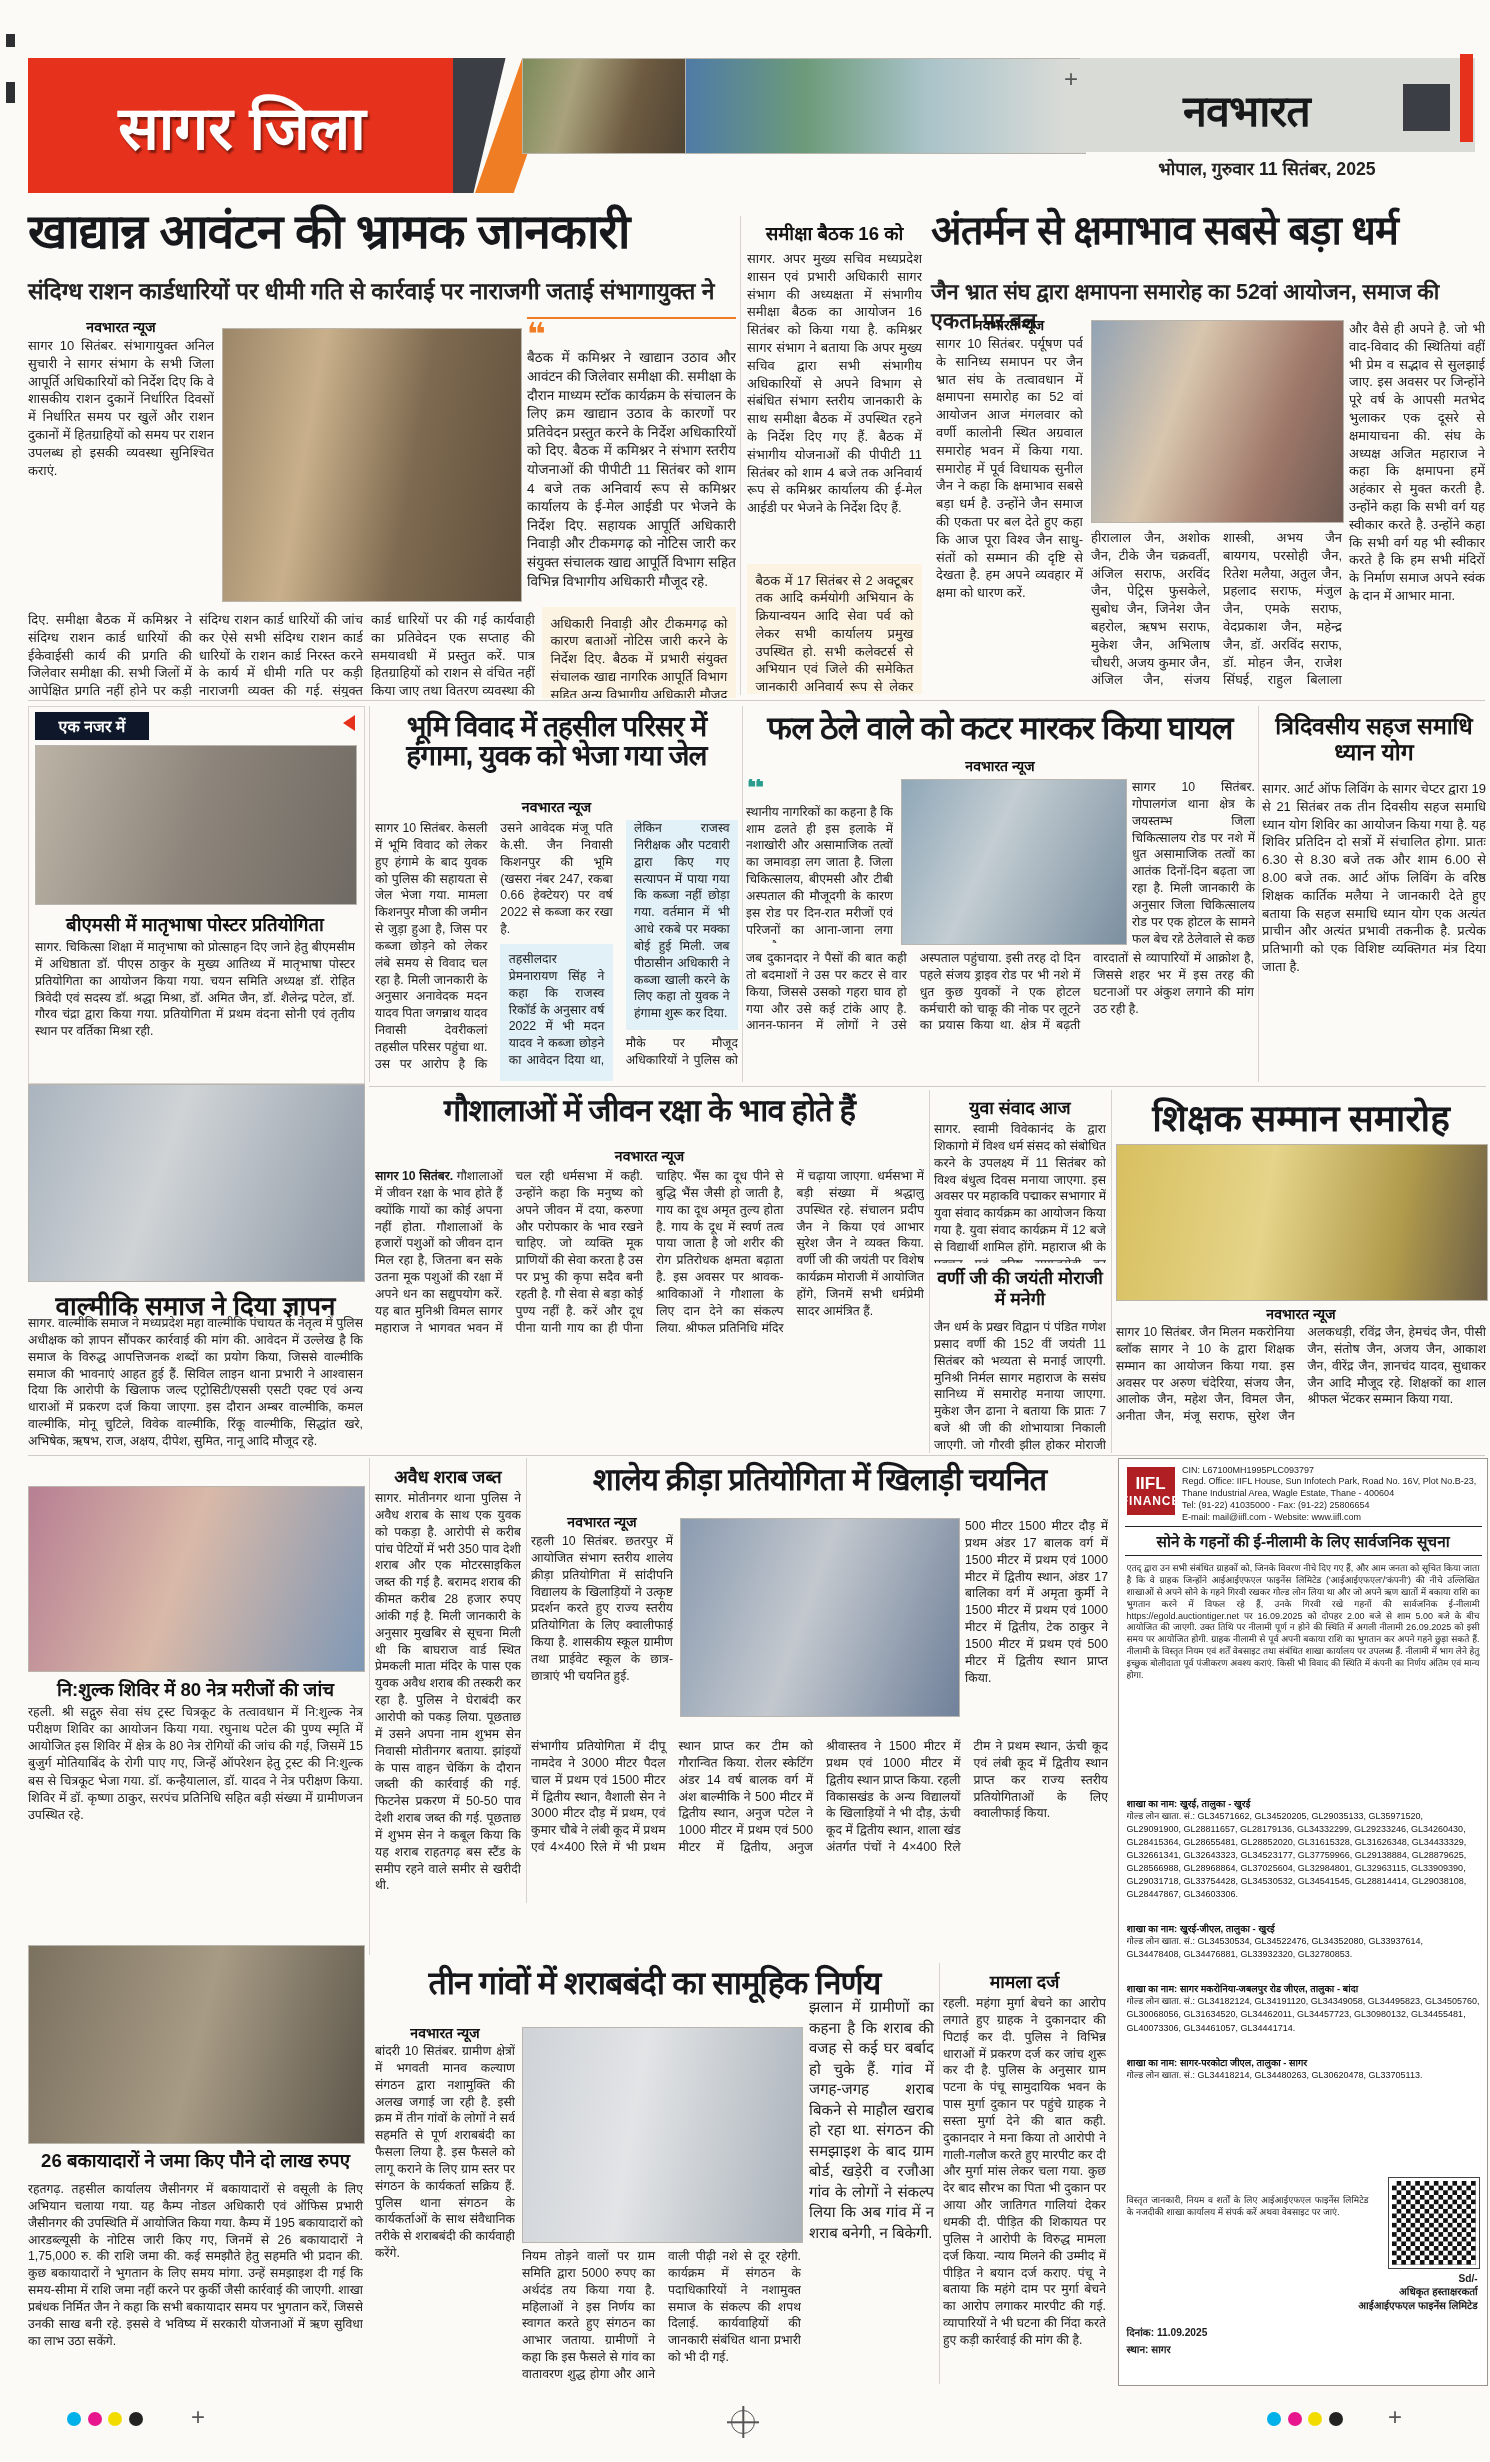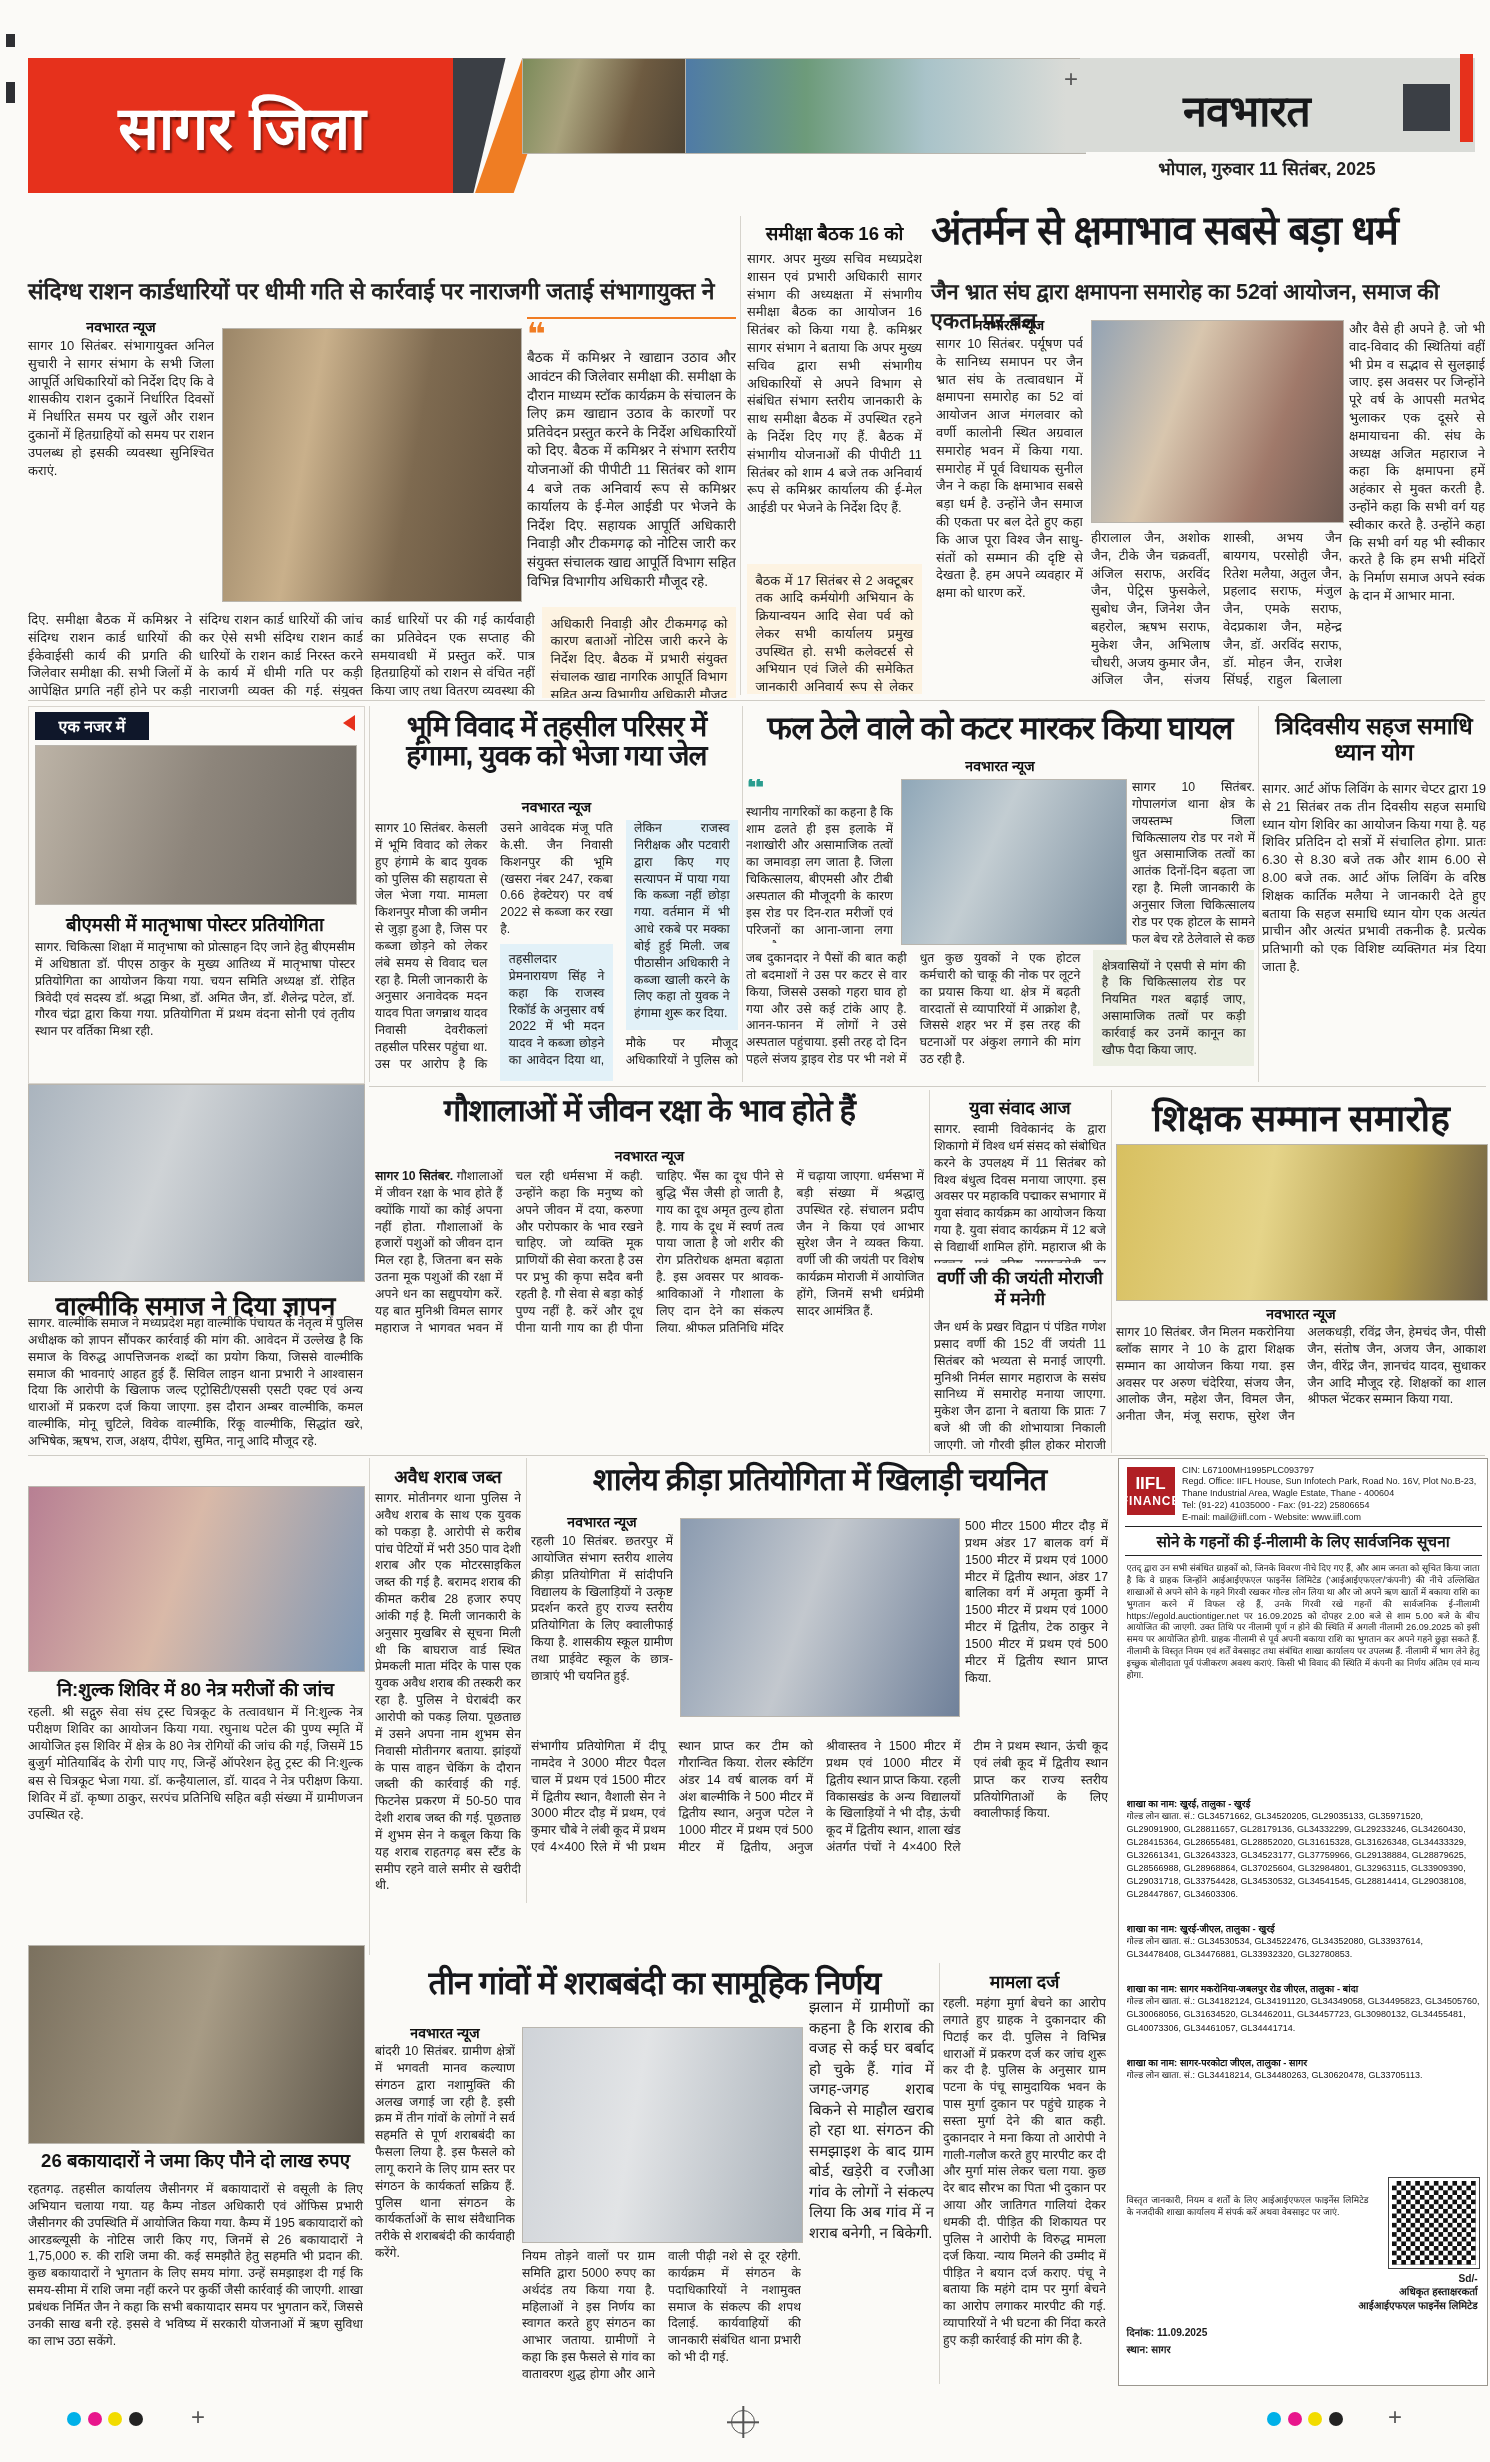--- a/index.html
+++ b/index.html
@@ -54,20 +54,21 @@
   <div class="abs" style="left:475px;top:58px;width:86px;height:135px;background:#ef7d23;clip-path:polygon(55% 0,100% 0,45% 100%,0 100%);z-index:0;"></div>
   <div class="photo" style="left:522px;top:58px;width:164px;height:94px;background:linear-gradient(105deg,#7b8b5a 0%,#a9a27c 30%,#6e5b41 65%,#4f4434 100%);"></div>
   <div class="photo" style="left:685px;top:58px;width:400px;height:94px;border-right:none;background:linear-gradient(90deg,#4f7ba6 0%,#6d9b7a 30%,#a9c3c9 60%,#d9dbd7 95%);"></div>
   <div class="abs" style="left:1080px;top:58px;width:395px;height:94px;background:#d9dbd7;"></div>
   <div class="abs plusmark" style="left:1064px;top:65px;">+</div>
   <div class="abs brand" style="left:1183px;top:80px;">नवभारत</div>
   <div class="abs" style="left:1403px;top:84px;width:47px;height:47px;background:#3b3f45;"></div>
   <div class="abs" style="left:1460px;top:54px;width:13px;height:88px;background:#e6311c;"></div>
   <div class="abs" style="left:1062px;top:156px;width:410px;text-align:center;font-size:17.7px;font-weight:700;color:#222;">भोपाल, गुरुवार 11 सितंबर, 2025</div>
 
+  <div class="abs h-xxl" style="left:28px;top:207px;width:708px;font-size:48px;">खाद्यान्न आवंटन की भ्रामक जानकारी</div>
   <div class="abs sub" style="left:28px;top:274px;width:708px;font-size:23px;">संदिग्ध राशन कार्डधारियों पर धीमी गति से कार्रवाई पर नाराजगी जताई संभागायुक्त ने</div>
   <div class="abs byline" style="left:28px;top:317px;width:186px;">नवभारत न्यूज</div>
   <div class="abs bodytext" style="left:28px;top:337px;width:186px;height:266px;">सागर 10 सितंबर. संभागायुक्त अनिल सुचारी ने सागर संभाग के सभी जिला आपूर्ति अधिकारियों को निर्देश दिए कि वे शासकीय राशन दुकानें निर्धारित दिवसों में निर्धारित समय पर खुलें और राशन दुकानों में हितग्राहियों को समय पर राशन उपलब्ध हो इसकी व्यवस्था सुनिश्चित कराएं.</div>
   <div class="photo" style="left:222px;top:328px;width:298px;height:272px;background:linear-gradient(100deg,#9b8668 0%,#c9b08b 30%,#7e6a50 62%,#5f4f3c 100%);"></div>
   <div class="abs" style="left:527px;top:317px;width:209px;height:285px;border-top:2.8px solid #f07c23;padding-top:5.6px;overflow:hidden;">
     <span class="qmark" style="color:#f07c23;">❝</span>
     <span class="bodytext" style="font-size:13.6px;display:block;">बैठक में कमिश्नर ने खाद्यान उठाव और आवंटन की जिलेवार समीक्षा की. समीक्षा के दौरान माध्यम स्टॉक कार्यक्रम के संचालन के लिए क्रम खाद्यान उठाव के कारणों पर प्रतिवेदन प्रस्तुत करने के निर्देश अधिकारियों को दिए. बैठक में कमिश्नर ने संभाग स्तरीय योजनाओं की पीपीटी 11 सितंबर को शाम 4 बजे तक अनिवार्य रूप से कमिश्नर कार्यालय के ई-मेल आईडी पर भेजने के निर्देश दिए. सहायक आपूर्ति अधिकारी निवाड़ी और टीकमगढ़ को नोटिस जारी कर संयुक्त संचालक खाद्य आपूर्ति विभाग सहित विभिन्न विभागीय अधिकारी मौजूद रहे.</span>
   </div>
   <div class="abs bodytext" style="left:28px;top:611px;width:164px;height:86px;">दिए. समीक्षा बैठक में कमिश्नर ने संदिग्ध राशन कार्ड धारियों की ईकेवाईसी कार्य की प्रगति की जिलेवार समीक्षा की. सभी जिलों में आपेक्षित प्रगति नहीं होने पर कड़ी नाराजगी व्यक्त की गई. कमिश्नर ने निर्देश दिए है कि वे राशन कार्ड धारियों के ईकेवाईसी का कार्य तेजी पूर्ण करें.</div>
   <div class="abs bodytext" style="left:199px;top:611px;width:164px;height:86px;">संदिग्ध राशन कार्ड धारियों की जांच कर ऐसे सभी संदिग्ध राशन कार्ड धारियों के राशन कार्ड निरस्त करने के कार्य में धीमी गति पर कड़ी नाराजगी व्यक्त की गई. संयुक्त संचालक खाद्य एवं नागरिक आपूर्ति विभाग को निर्देश दिए की संदिग्ध राशन</div>
@@ -109,21 +110,20 @@
   <div class="abs h-xxl h-center" style="left:746px;top:712px;width:508px;font-size:32px;">फल ठेले वाले को कटर मारकर किया घायल</div>
   <div class="abs byline" style="left:746px;top:756px;width:508px;">नवभारत न्यूज</div>
   <div class="abs" style="left:746px;top:779px;width:147px;height:164px;overflow:hidden;">
     <span class="qmark" style="color:#2a9d8f;">❝</span>
     <span class="bodytext" style="display:block;font-size:12.3px;">स्थानीय नागरिकों का कहना है कि शाम ढलते ही इस इलाके में नशाखोरी और असामाजिक तत्वों का जमावड़ा लग जाता है. जिला चिकित्सालय, बीएमसी और टीबी अस्पताल की मौजूदगी के कारण इस रोड पर दिन-रात मरीजों एवं परिजनों का आना-जाना लगा रहता है.</span>
   </div>
   <div class="photo" style="left:901px;top:779px;width:224px;height:164px;background:linear-gradient(115deg,#8fa7b8 0%,#c3cdd2 40%,#7b8fa0 100%);"></div>
   <div class="abs bodytext" style="left:1132px;top:779px;width:123px;height:164px;font-size:12.3px;">सागर 10 सितंबर. गोपालगंज थाना क्षेत्र के जयस्तम्भ जिला चिकित्सालय रोड पर नशे में धुत असामाजिक तत्वों का आतंक दिनों-दिन बढ़ता जा रहा है. मिली जानकारी के अनुसार जिला चिकित्सालय रोड पर एक होटल के सामने फल बेच रहे ठेलेवाले से कुछ युवक मुफ्त में केले मांगने लगे.</div>
   <div class="abs bodytext cols3" style="left:746px;top:950px;width:508px;height:130px;font-size:12.3px;">
     <span>जब दुकानदार ने पैसों की बात कही तो बदमाशों ने उस पर कटर से वार किया, जिससे उसको गहरा घाव हो गया और उसे कई टांके आए है. आनन-फानन में लोगों ने उसे अस्पताल पहुंचाया. इसी तरह दो दिन पहले संजय ड्राइव रोड पर भी नशे में धुत कुछ युवकों ने एक होटल कर्मचारी को चाकू की नोक पर लूटने का प्रयास किया था. क्षेत्र में बढ़ती वारदातों से व्यापारियों में आक्रोश है, जिससे शहर भर में इस तरह की घटनाओं पर अंकुश लगाने की मांग उठ रही है.</span>
-    <span class="inlinebox box-gray">क्षेत्रवासियों ने एसपी से मांग की है कि चिकित्सालय रोड पर नियमित गश्त बढ़ाई जाए, असामाजिक तत्वों पर कड़ी कार्रवाई कर उनमें कानून का खौफ पैदा किया जाए.</span>
   </div>
 
   <div class="vrule" style="left:1258px;top:706px;height:376px;"></div>
   <div class="abs smallhead" style="left:1262px;top:713px;width:224px;font-size:23px;line-height:1.15;">त्रिदिवसीय सहज समाधि ध्यान योग</div>
   <div class="abs bodytext" style="left:1262px;top:780px;width:224px;height:298px;">सागर. आर्ट ऑफ लिविंग के सागर चेप्टर द्वारा 19 से 21 सितंबर तक तीन दिवसीय सहज समाधि ध्यान योग शिविर का आयोजन किया गया है. यह शिविर प्रतिदिन दो सत्रों में संचालित होगा. प्रातः 6.30 से 8.30 बजे तक और शाम 6.00 से 8.00 बजे तक. आर्ट ऑफ लिविंग के वरिष्ठ शिक्षक कार्तिक मलैया ने जानकारी देते हुए बताया कि सहज समाधि ध्यान योग एक अत्यंत प्राचीन और अत्यंत प्रभावी तकनीक है. प्रत्येक प्रतिभागी को एक विशिष्ट व्यक्तिगत मंत्र दिया जाता है.</div>
 
   <div class="rule" style="left:369px;top:1086px;width:1117px;"></div>
 
   <div class="photo" style="left:28px;top:1084px;width:335px;height:196px;background:linear-gradient(110deg,#aab4be 0%,#cfd3d6 40%,#8d98a5 100%);"></div>
   <div class="abs smallhead" style="left:28px;top:1287px;width:335px;font-size:26px;">वाल्मीकि समाज ने दिया ज्ञापन</div>

